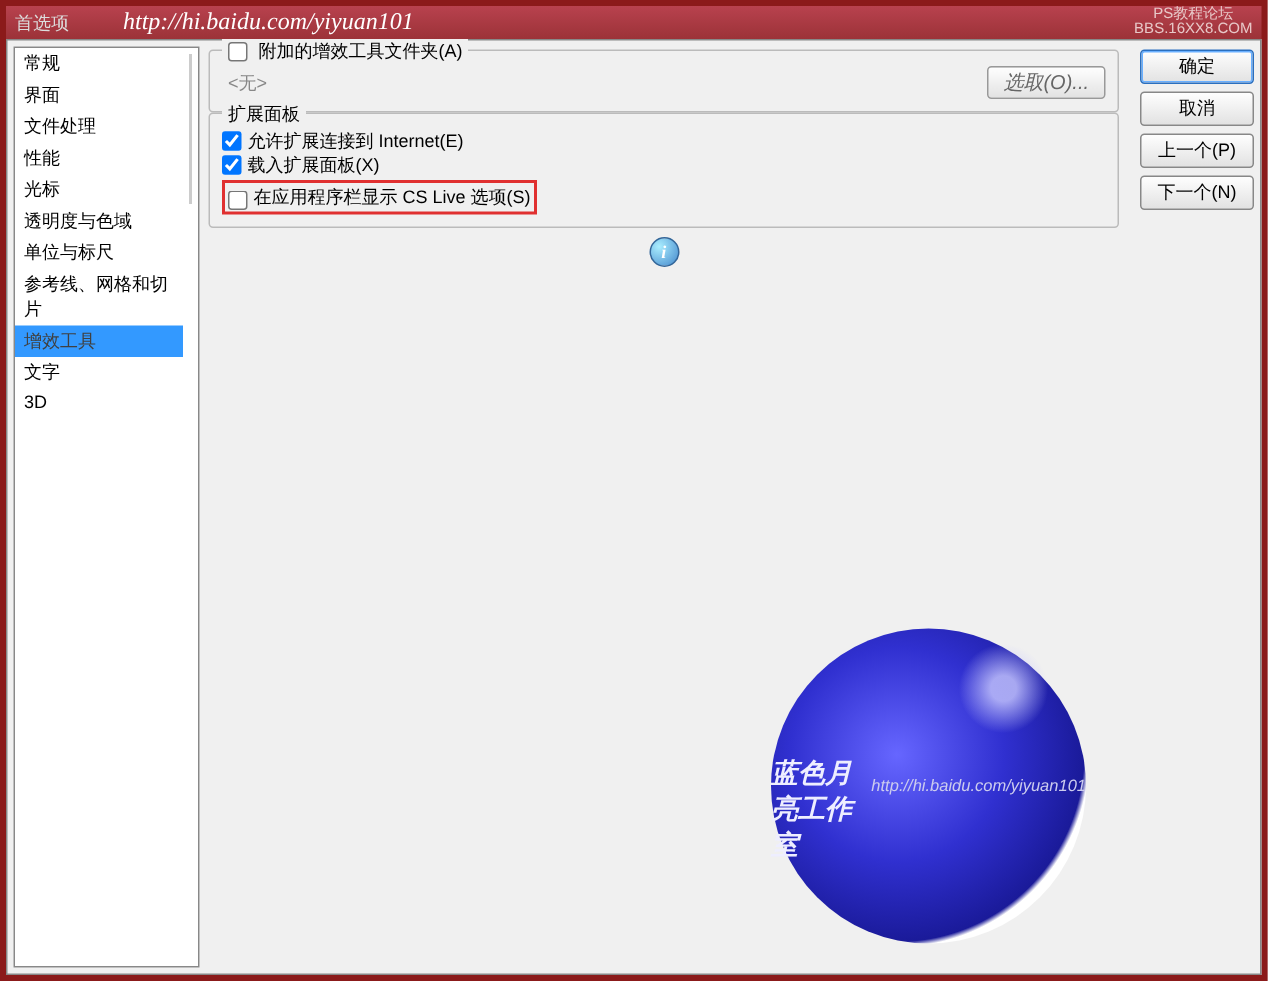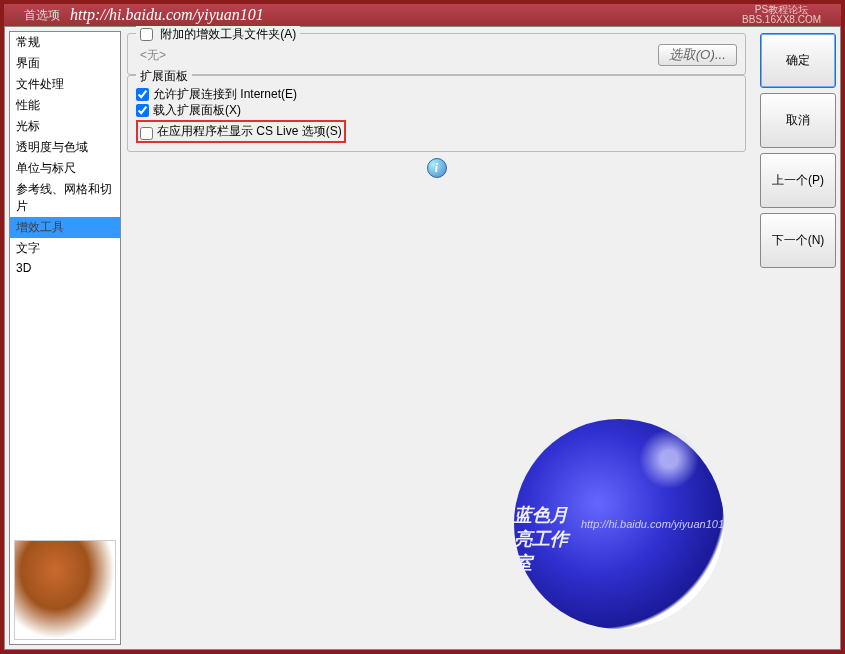--- a/index.html
+++ b/index.html
@@ -16,39 +16,40 @@
       height: 654px;
       display: flex;
       flex-direction: column;
     }
     .titlebar {
       background: linear-gradient(to bottom, #b8424e, #9c3238);
       color: #fff;
       height: 22px;
       display: flex;
       align-items: center;
-      padding: 0 20px;
-      font-size: 12px;
+      padding: 0 6px;
+      font-size: 12px;
+      gap: 26px;
     }
     .titlebar .title-left { margin-right: 10px; color:#dcdcdc; }
     .titlebar .url { font-family: Georgia, serif; font-style: italic; font-size: 16px; color: #fff; flex:1; }
     .titlebar .title-right { font-size: 10px; text-align: center; line-height: 10px; color:#e8c8c8; }
     .dialog-body {
       background: #f0f0f0;
       flex: 1;
       display: flex;
       border: 1px solid #888;
     }
     .sidebar {
-      width: 112px;
+      width: 124px;
       background: #fff;
       border: 1px solid #888;
       margin: 4px;
       display: flex;
-      flex-direction: column;
+      flex-direction: row;
       position: relative;
     }
     .sidebar-list { flex: 1; }
     .sidebar-item {
       padding: 2px 6px;
       cursor: pointer;
       color: #000;
     }
     .sidebar-item.selected {
       background: #3399ff;
@@ -97,21 +98,20 @@
       background: linear-gradient(to bottom, #fefefe, #e2e2e2);
       border: 1px solid #999;
       border-radius: 3px;
       padding: 1px 10px;
       cursor: pointer;
       color:#666;
       font-style:italic;
     }
     .check-row {
       display: flex;
-      align-items: center;
       gap: 4px;
       padding: 0px 0;
       line-height: 16px;
     }
     .check-row input { margin: 0; }
     .highlighted-row {
       border: 2px solid #e03030;
       padding: 1px 2px;
       margin-top: 2px;
       display: inline-flex;
@@ -142,21 +142,21 @@
     .right-buttons {
       width: 86px;
       padding: 6px;
     }
     .dlg-btn {
       display: block;
       width: 76px;
       background: linear-gradient(to bottom, #fefefe, #e2e2e2);
       border: 1px solid #888;
       border-radius: 3px;
-      padding: 18px 0;
+      padding: 2px 0;
       margin-bottom: 5px;
       cursor: pointer;
       font-size: 12px;
       text-align:center;
     }
     .dlg-btn.primary { border-color:#2a6fbf; box-shadow: 0 0 0 1px #6ab0ff inset;}
     .watermark-logo {
       position: absolute;
       right: 30px;
       bottom: 20px;

